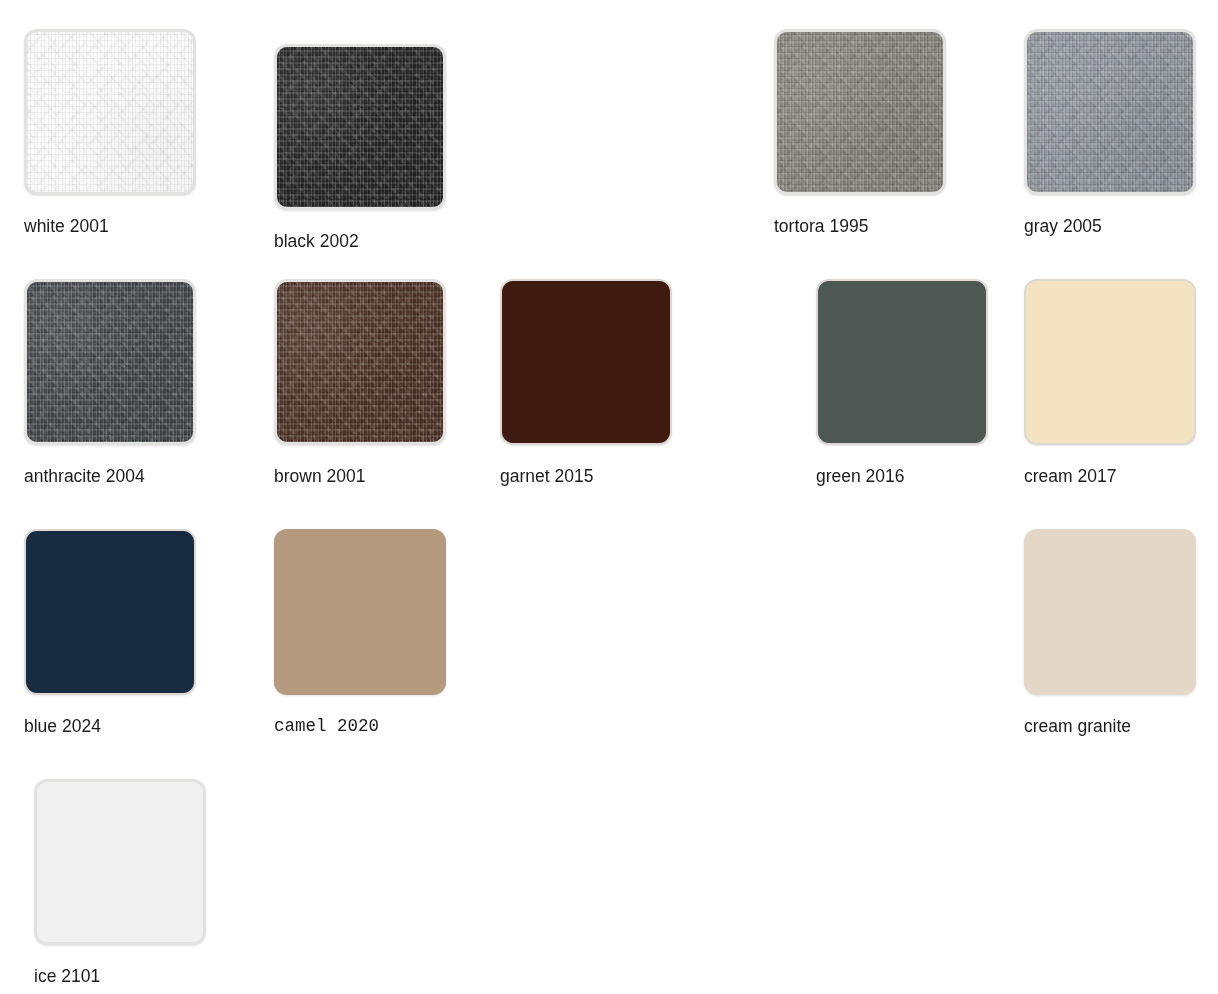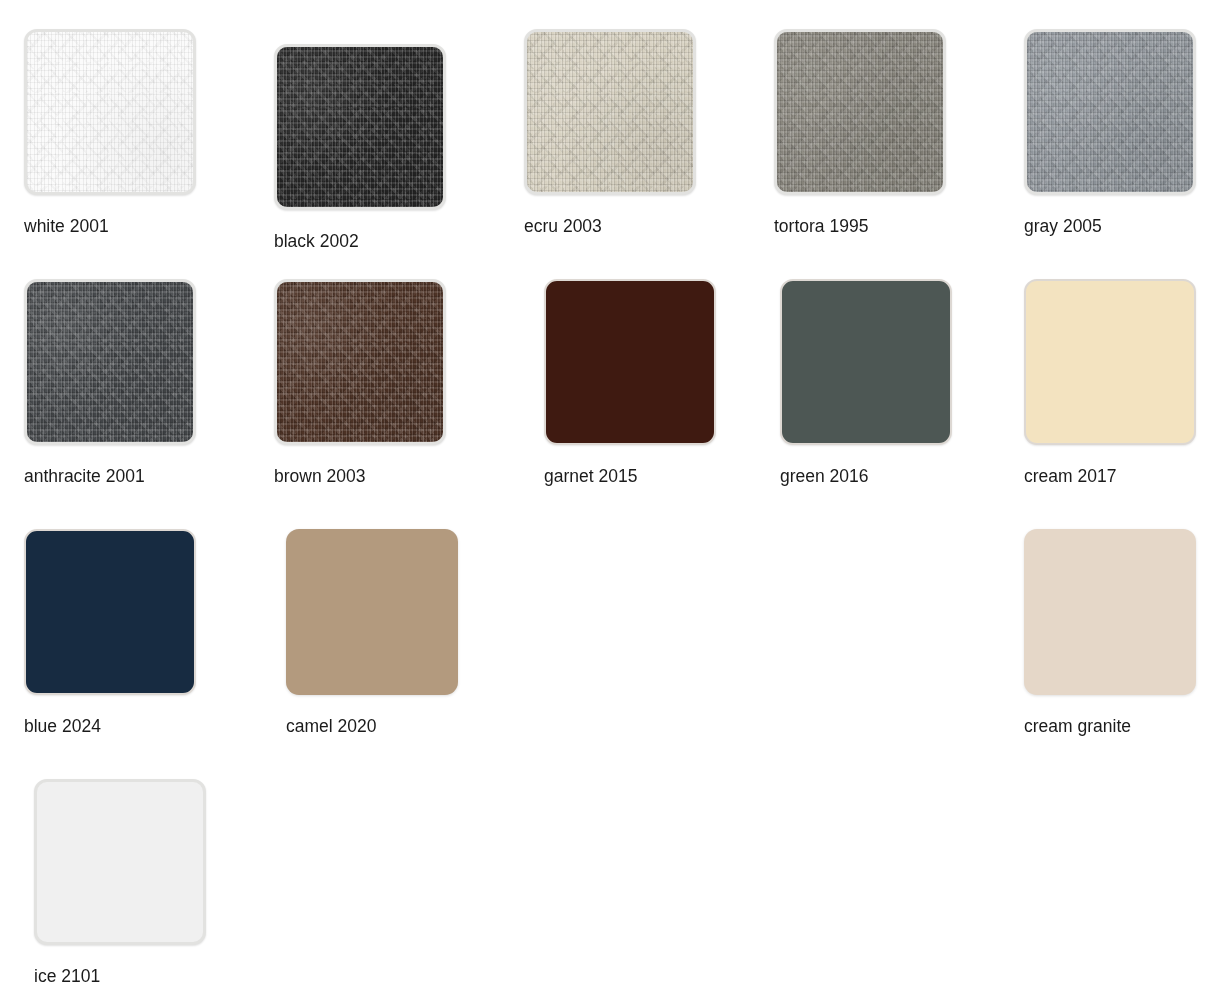--- a/index.html
+++ b/index.html
@@ -100,75 +100,69 @@
         <div class="tex"></div>
       </div>
       <div class="swatch-label">white 2001</div>
     </div>
     <div class="swatch-cell" style="left: 274px; top: 44px;">
       <div class="swatch-chip edge-light textured tex-strong" style="background-color: rgb(38, 38, 38);">
         <div class="tex"></div>
       </div>
       <div class="swatch-label">black 2002</div>
     </div>
-    <div class="swatch-cell" style="left: 524px; top: 29px;">
-      <div class="swatch-chip edge-light textured" style="background-color: rgb(214, 208, 191);">
-        <div class="tex"></div>
-      </div>
-      <div class="swatch-label">ecru 2003</div>
-    </div>
     <div class="swatch-cell" style="left: 774px; top: 29px;">
       <div class="swatch-chip edge-light textured" style="background-color: rgb(134, 131, 122);">
         <div class="tex"></div>
       </div>
       <div class="swatch-label">tortora 1995</div>
     </div>
     <div class="swatch-cell" style="left: 1024px; top: 29px;">
       <div class="swatch-chip edge-light textured" style="background-color: rgb(142, 148, 154);">
         <div class="tex"></div>
       </div>
       <div class="swatch-label">gray 2005</div>
     </div>
     <div class="swatch-cell" style="left: 24px; top: 279px;">
       <div class="swatch-chip edge-light textured tex-strong" style="background-color: rgb(68, 71, 74);">
         <div class="tex"></div>
       </div>
-      <div class="swatch-label">anthracite 2001</div>
+      <div class="swatch-label">anthracite 2004</div>
     </div>
     <div class="swatch-cell" style="left: 274px; top: 279px;">
       <div class="swatch-chip edge-light textured tex-strong" style="background-color: rgb(78, 51, 38);">
         <div class="tex"></div>
       </div>
-      <div class="swatch-label">brown 2003</div>
+      <div class="swatch-label">brown 2001</div>
     </div>
-    <div class="swatch-cell" style="left: 544px; top: 279px;">
+    <div class="swatch-cell" style="left: 500px; top: 279px;">
       <div class="swatch-chip edge-hairline" style="background-color: rgb(63, 26, 17);">
         <div class="tex"></div>
       </div>
       <div class="swatch-label">garnet 2015</div>
     </div>
-    <div class="swatch-cell" style="left: 774px; top: 279px; padding-left: 6px;">
+    <div class="swatch-cell" style="left: 810px; top: 279px; padding-left: 6px;">
       <div class="swatch-chip edge-hairline" style="background-color: rgb(77, 87, 84);">
         <div class="tex"></div>
       </div>
       <div class="swatch-label">green 2016</div>
     </div>
     <div class="swatch-cell" style="left: 1024px; top: 279px;">
       <div class="swatch-chip edge-hairline" style="background-color: rgb(243, 227, 192);">
         <div class="tex"></div>
       </div>
       <div class="swatch-label">cream 2017</div>
     </div>
     <div class="swatch-cell" style="left: 24px; top: 529px;">
       <div class="swatch-chip edge-hairline" style="background-color: rgb(23, 43, 65);">
         <div class="tex"></div>
       </div>
       <div class="swatch-label">blue 2024</div>
     </div>
-    <div class="swatch-cell" style="left: 286px; top: 529px;">
+    <div class="swatch-cell" style="left: 274px; top: 529px; font-family: Liberation Mono, monospace;">
       <div class="swatch-chip edge-none" style="background-color: rgb(179, 154, 126);">
         <div class="tex"></div>
       </div>
       <div class="swatch-label">camel 2020</div>
     </div>
     <div class="swatch-cell" style="left: 1024px; top: 529px;">
       <div class="swatch-chip edge-none" style="background-color: rgb(229, 215, 200);">
         <div class="tex"></div>
       </div>
       <div class="swatch-label">cream granite</div>

